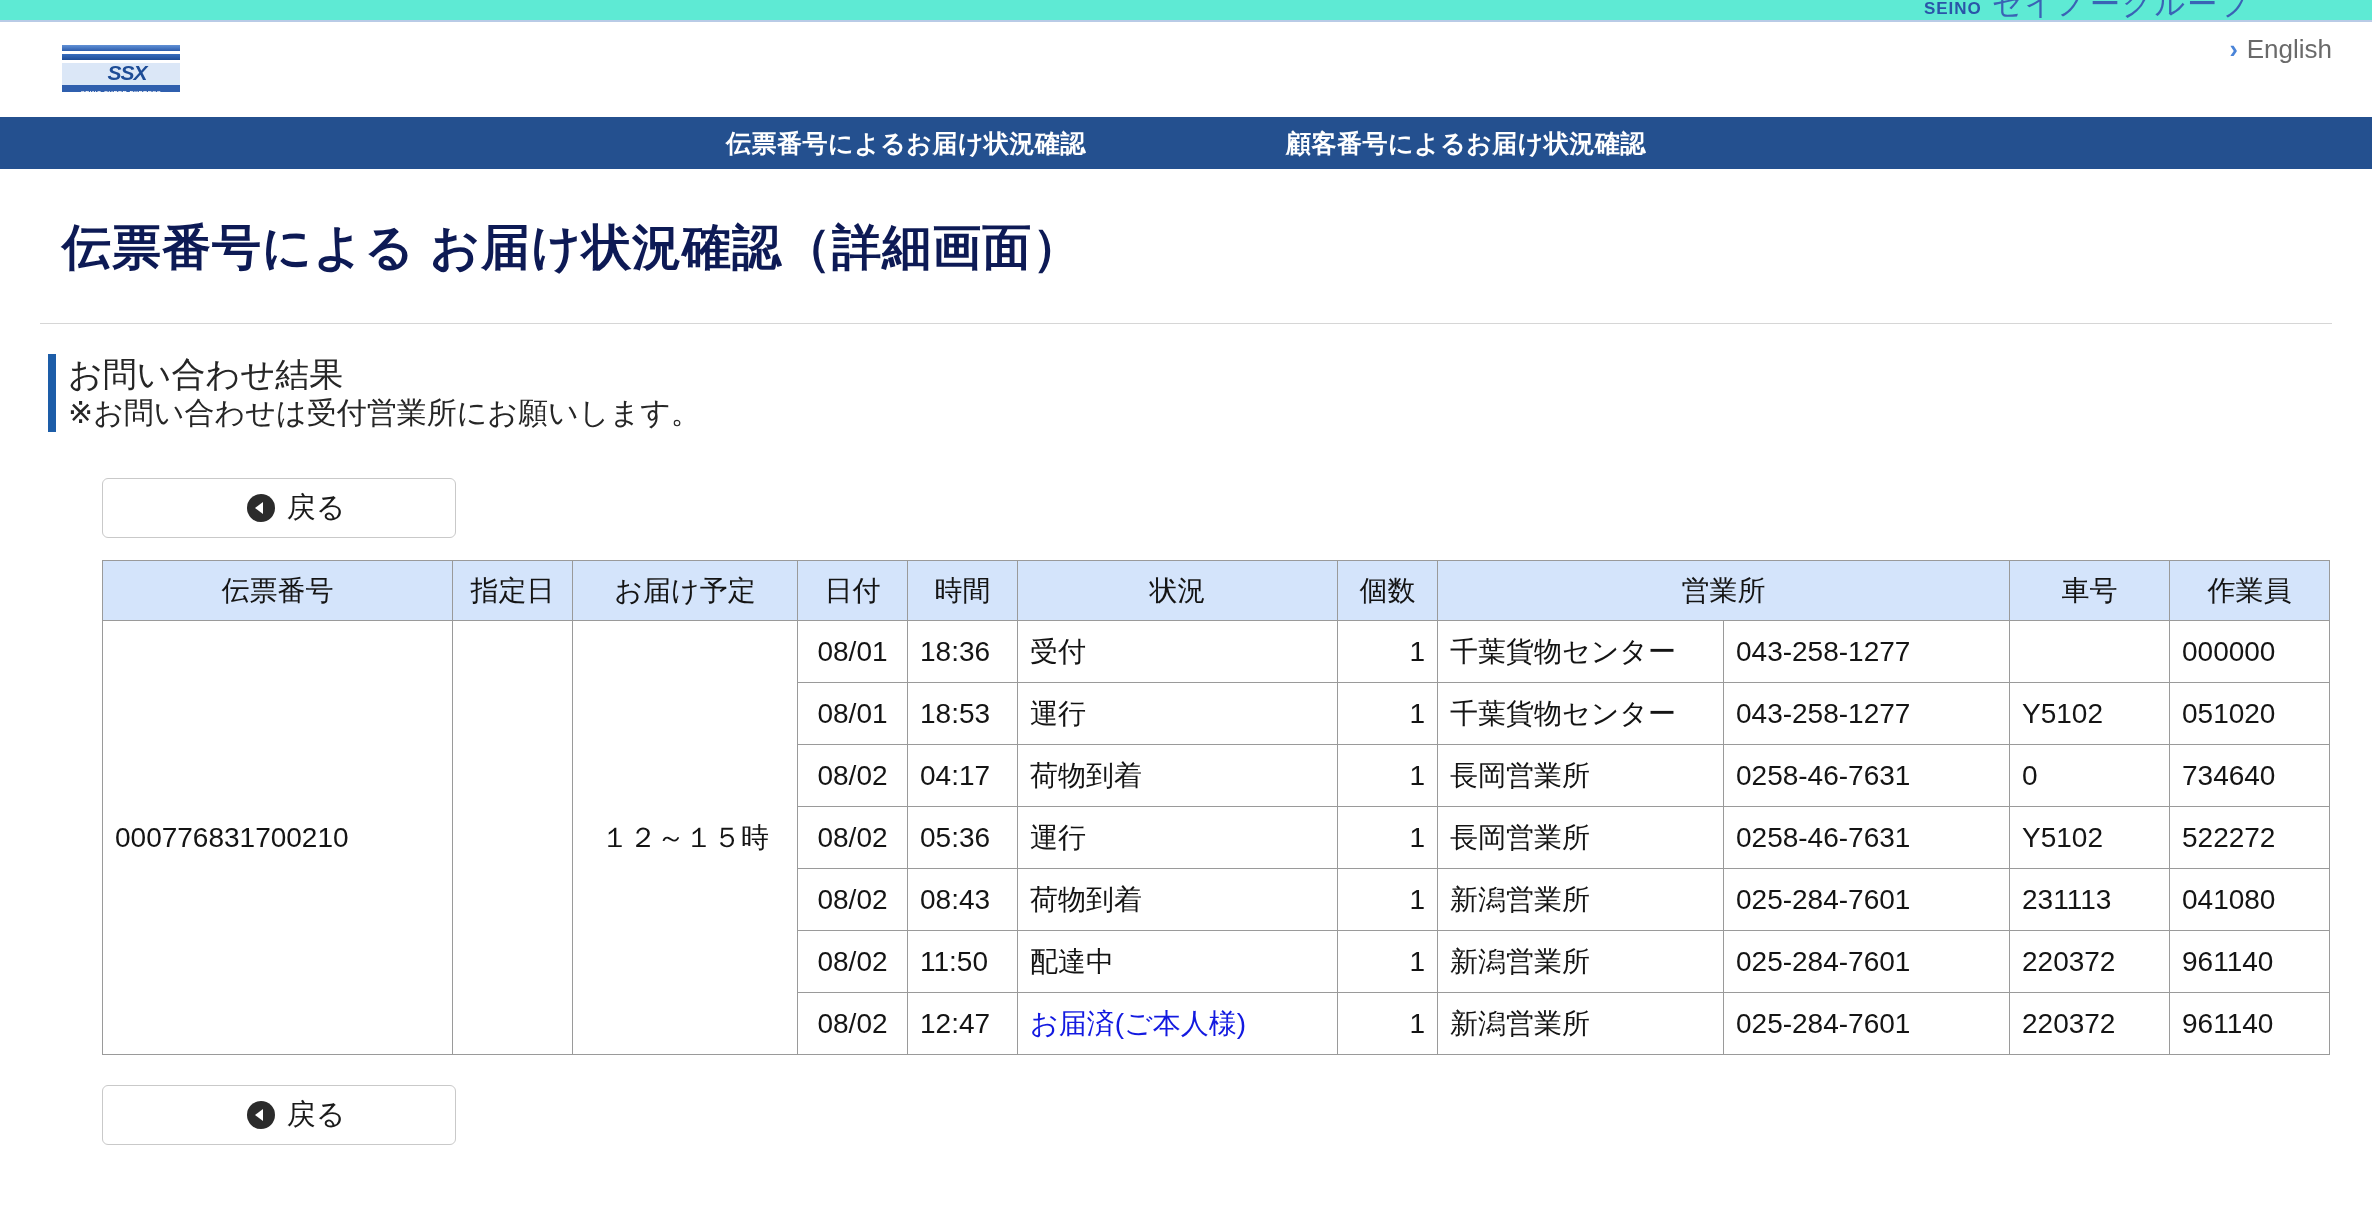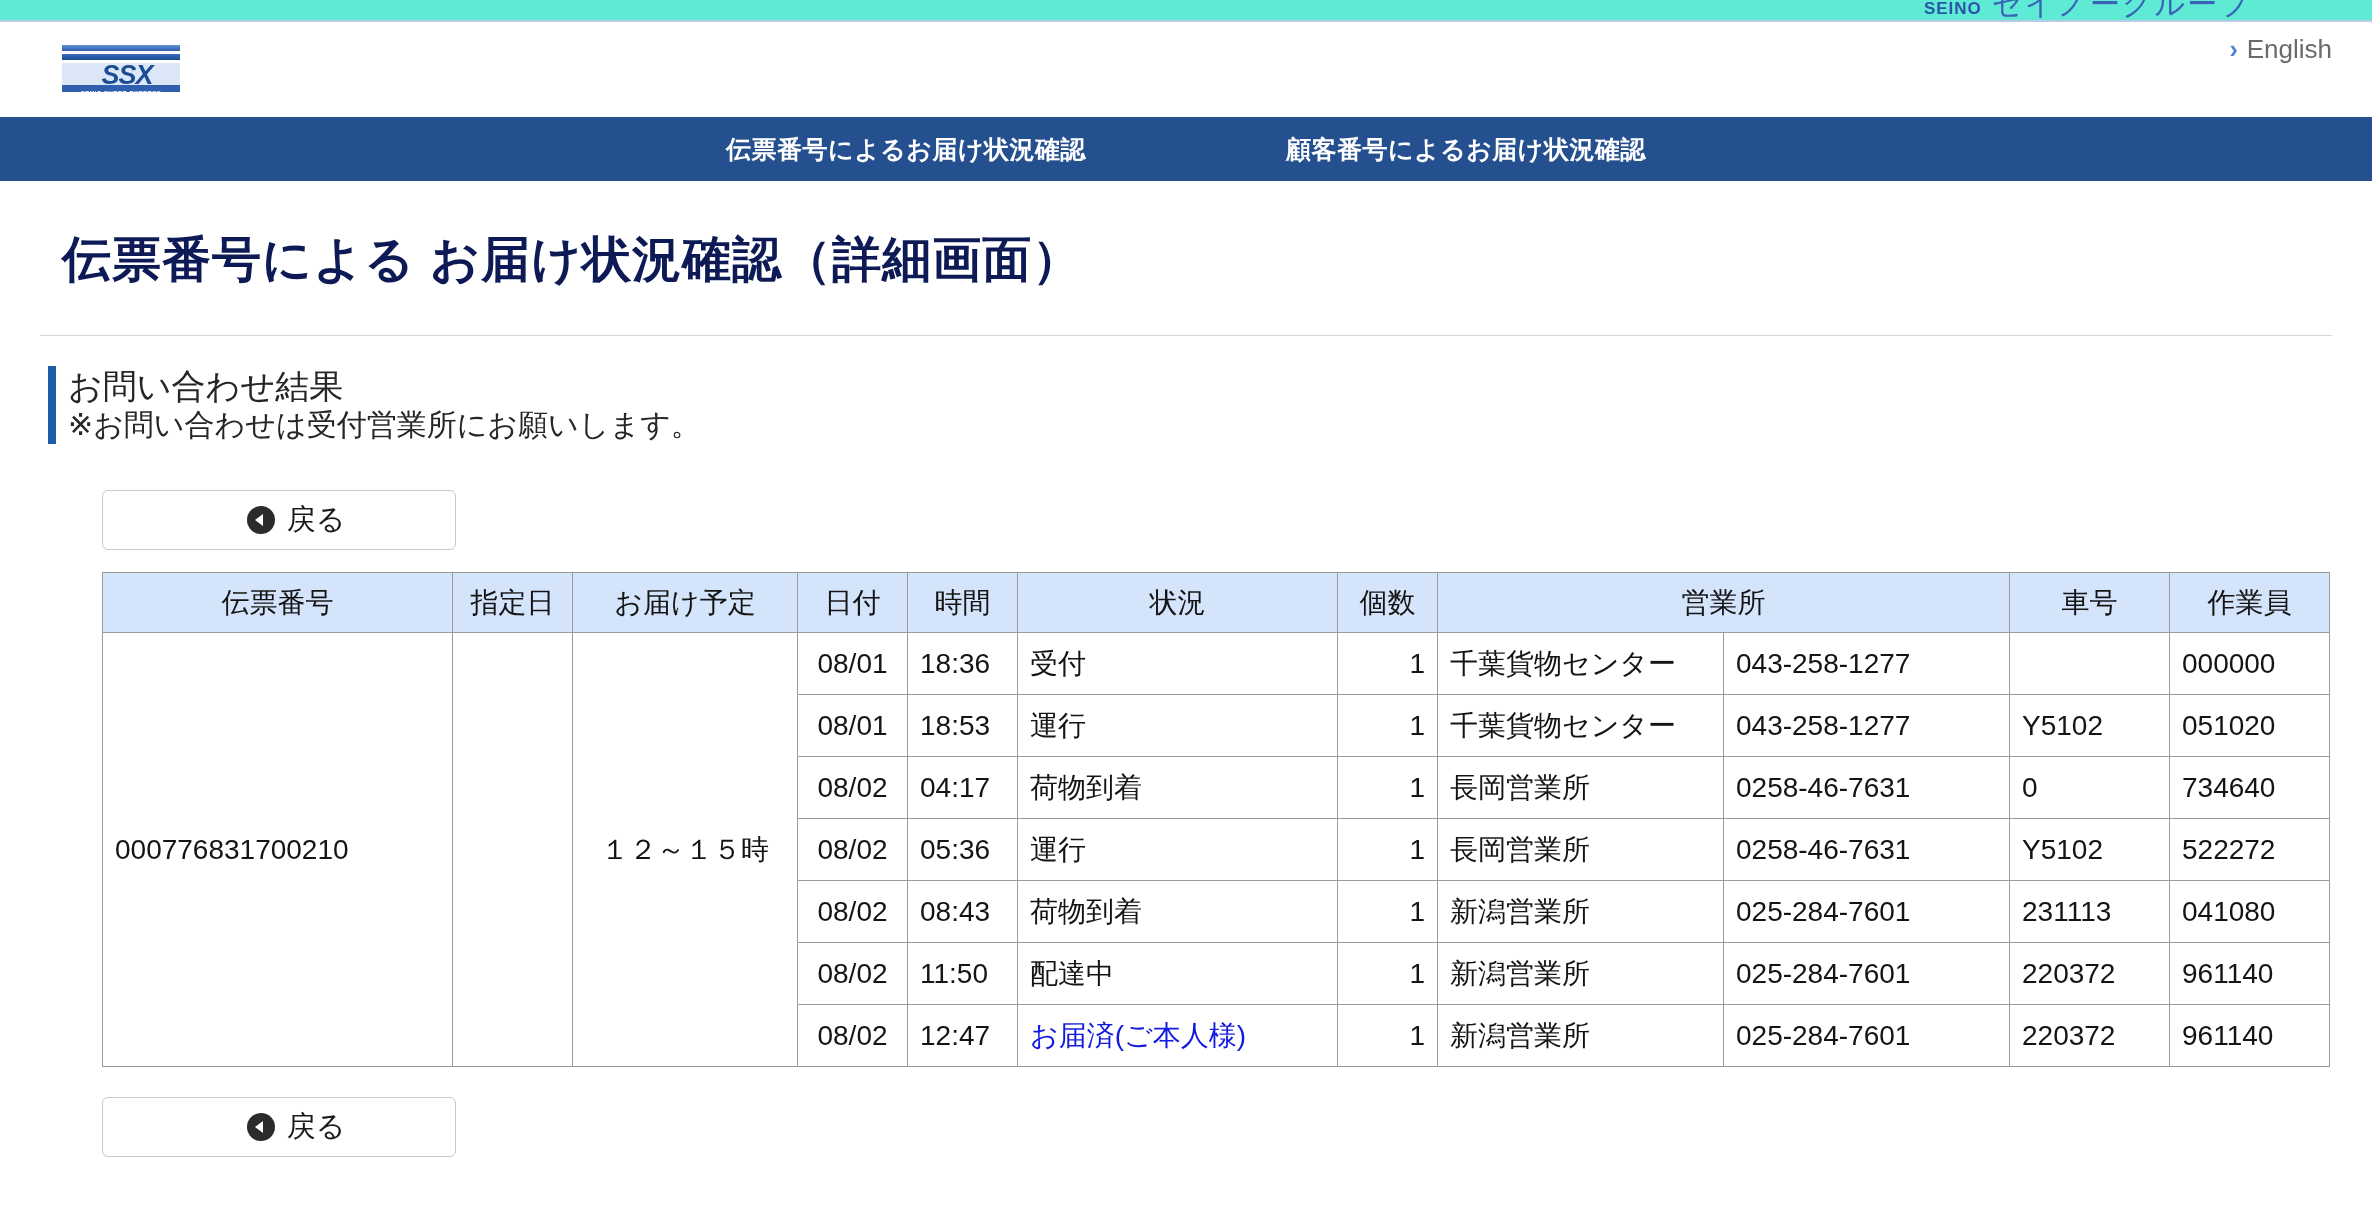--- a/index.html
+++ b/index.html
@@ -71,21 +71,21 @@
        #dbe7f7 38%, #dbe7f7 78%,
        #2f5fae 78%, #2f5fae 90%,
        #ffffff 90%, #ffffff 100%);
     flex: 0 0 auto;
   }
   .ssx-logo .ssx-text {
     position: absolute;
     left: 12px; right: 0;
     top: 36%;
     text-align: center;
-    font-size: 27px;
+    font-size: 21px;
     line-height: 1;
     font-weight: bold;
     font-style: italic;
     color: #1d4c96;
     letter-spacing: -1px;
     font-family: "Liberation Sans", sans-serif;
   }
   .ssx-logo .ssx-sub {
     position: absolute;
     left: 0; right: 0;
@@ -127,21 +127,21 @@
     font-weight: bold;
     line-height: 1;
   }
   .lang-link .lang-label {
     font-size: 26px;
     color: #6a6a6a;
   }
 
   
   .main-nav {
-    height: 64px;
+    height: 52px;
     background: #24508f;
     display: flex;
     align-items: center;
     justify-content: center;
     gap: 200px;
   }
   .nav-item {
     color: #ffffff;
     font-size: 25px;
     font-weight: bold;

